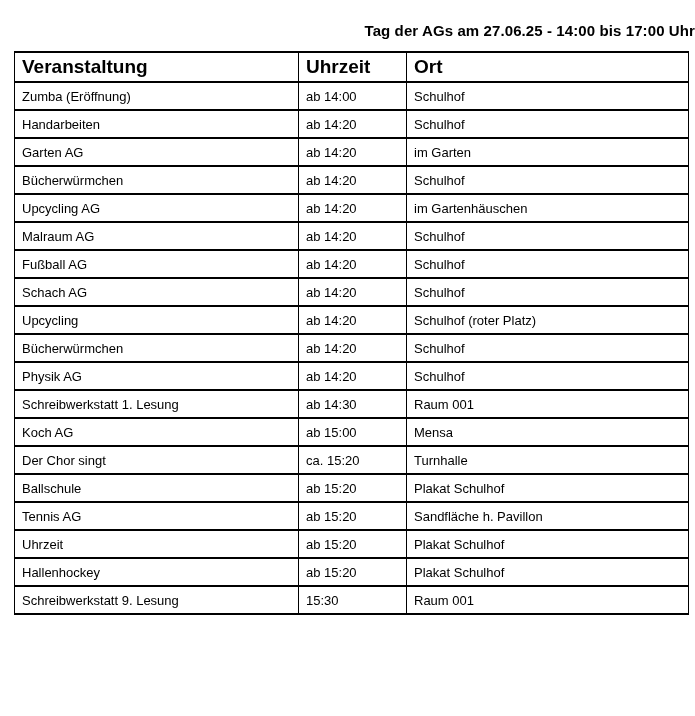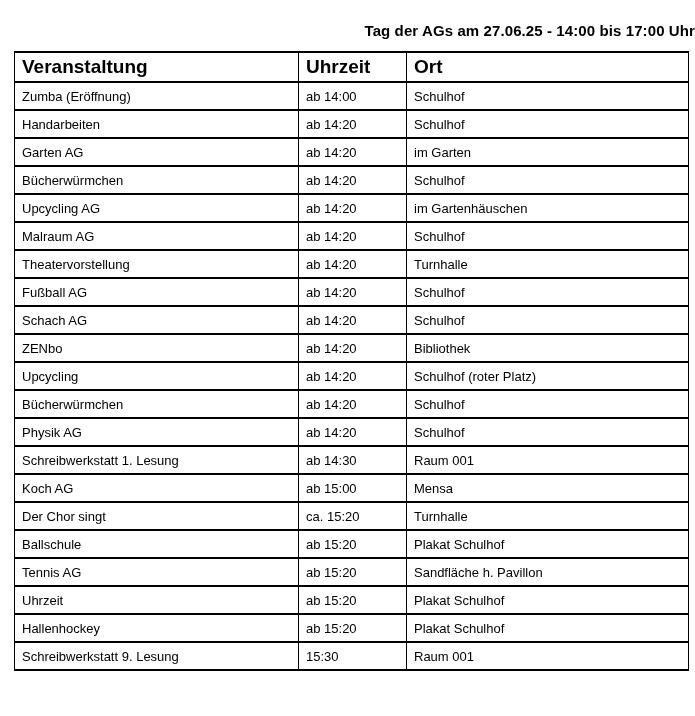--- a/index.html
+++ b/index.html
@@ -101,38 +101,28 @@
       <td>Upcycling AG</td>
       <td>ab 14:20</td>
       <td>im Gartenhäuschen</td>
     </tr>
         <tr>
       <td>Malraum AG</td>
       <td>ab 14:20</td>
       <td>Schulhof</td>
     </tr>
         <tr>
-      <td>Theatervorstellung</td>
-      <td>ab 14:20</td>
-      <td>Turnhalle</td>
-    </tr>
-        <tr>
       <td>Fußball AG</td>
       <td>ab 14:20</td>
       <td>Schulhof</td>
     </tr>
         <tr>
       <td>Schach AG</td>
       <td>ab 14:20</td>
       <td>Schulhof</td>
-    </tr>
-        <tr>
-      <td>ZENbo</td>
-      <td>ab 14:20</td>
-      <td>Bibliothek</td>
     </tr>
         <tr>
       <td>Upcycling</td>
       <td>ab 14:20</td>
       <td>Schulhof (roter Platz)</td>
     </tr>
         <tr>
       <td>Bücherwürmchen</td>
       <td>ab 14:20</td>
       <td>Schulhof</td>

